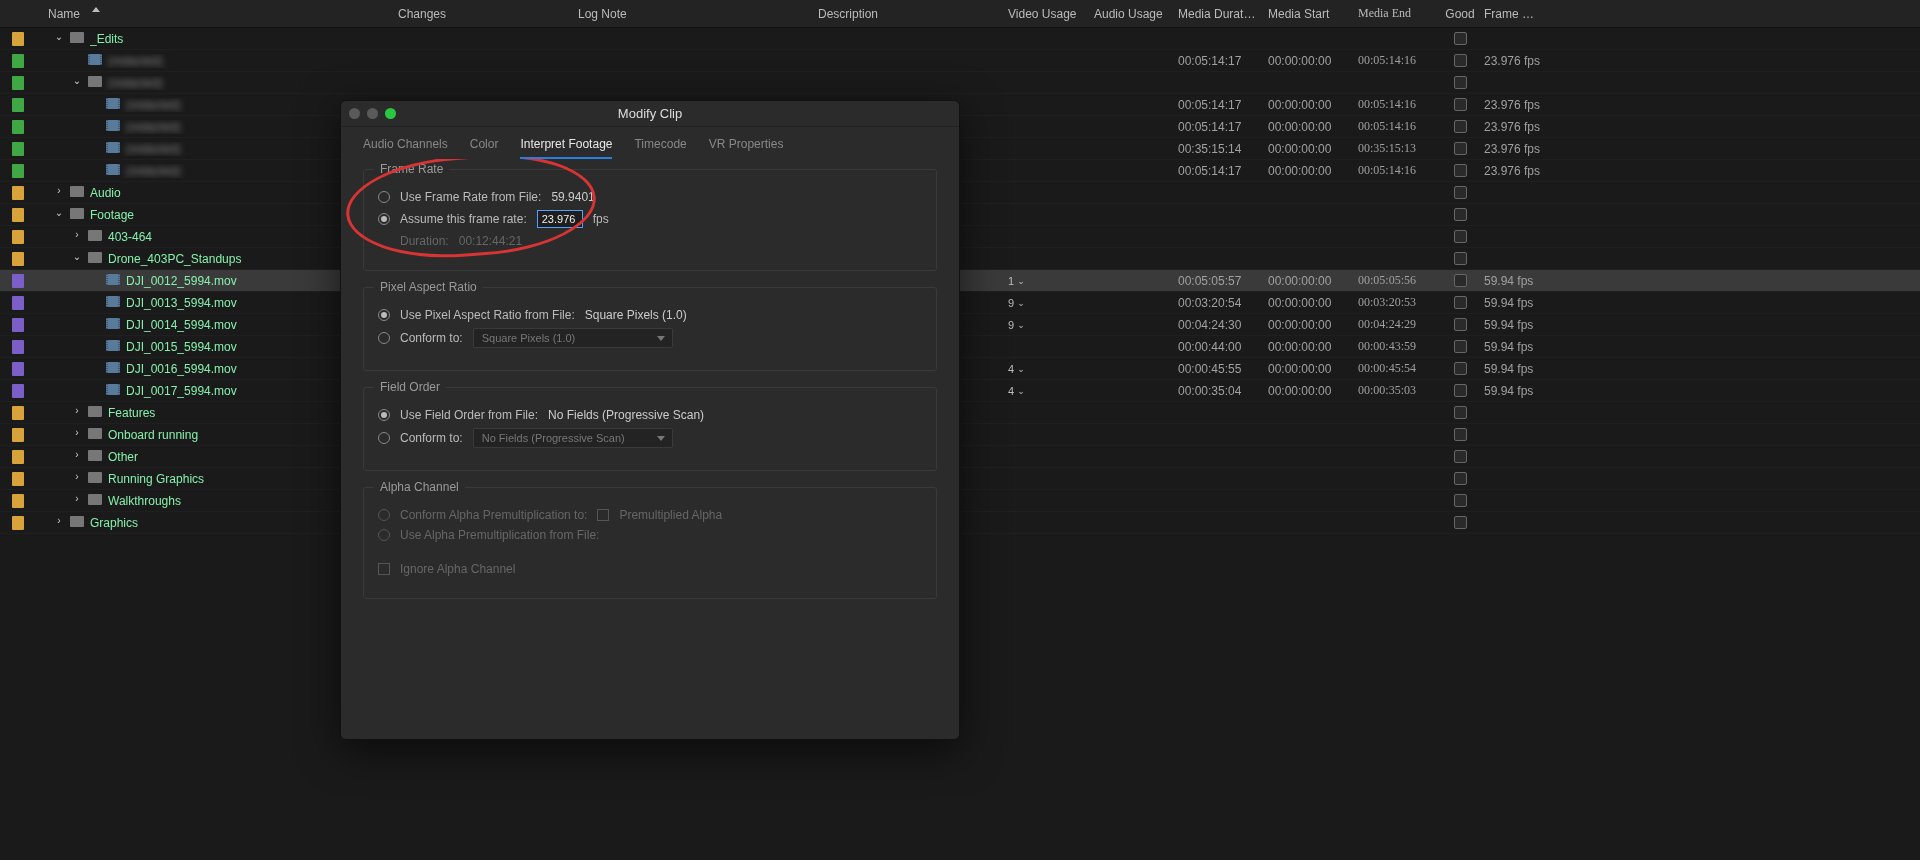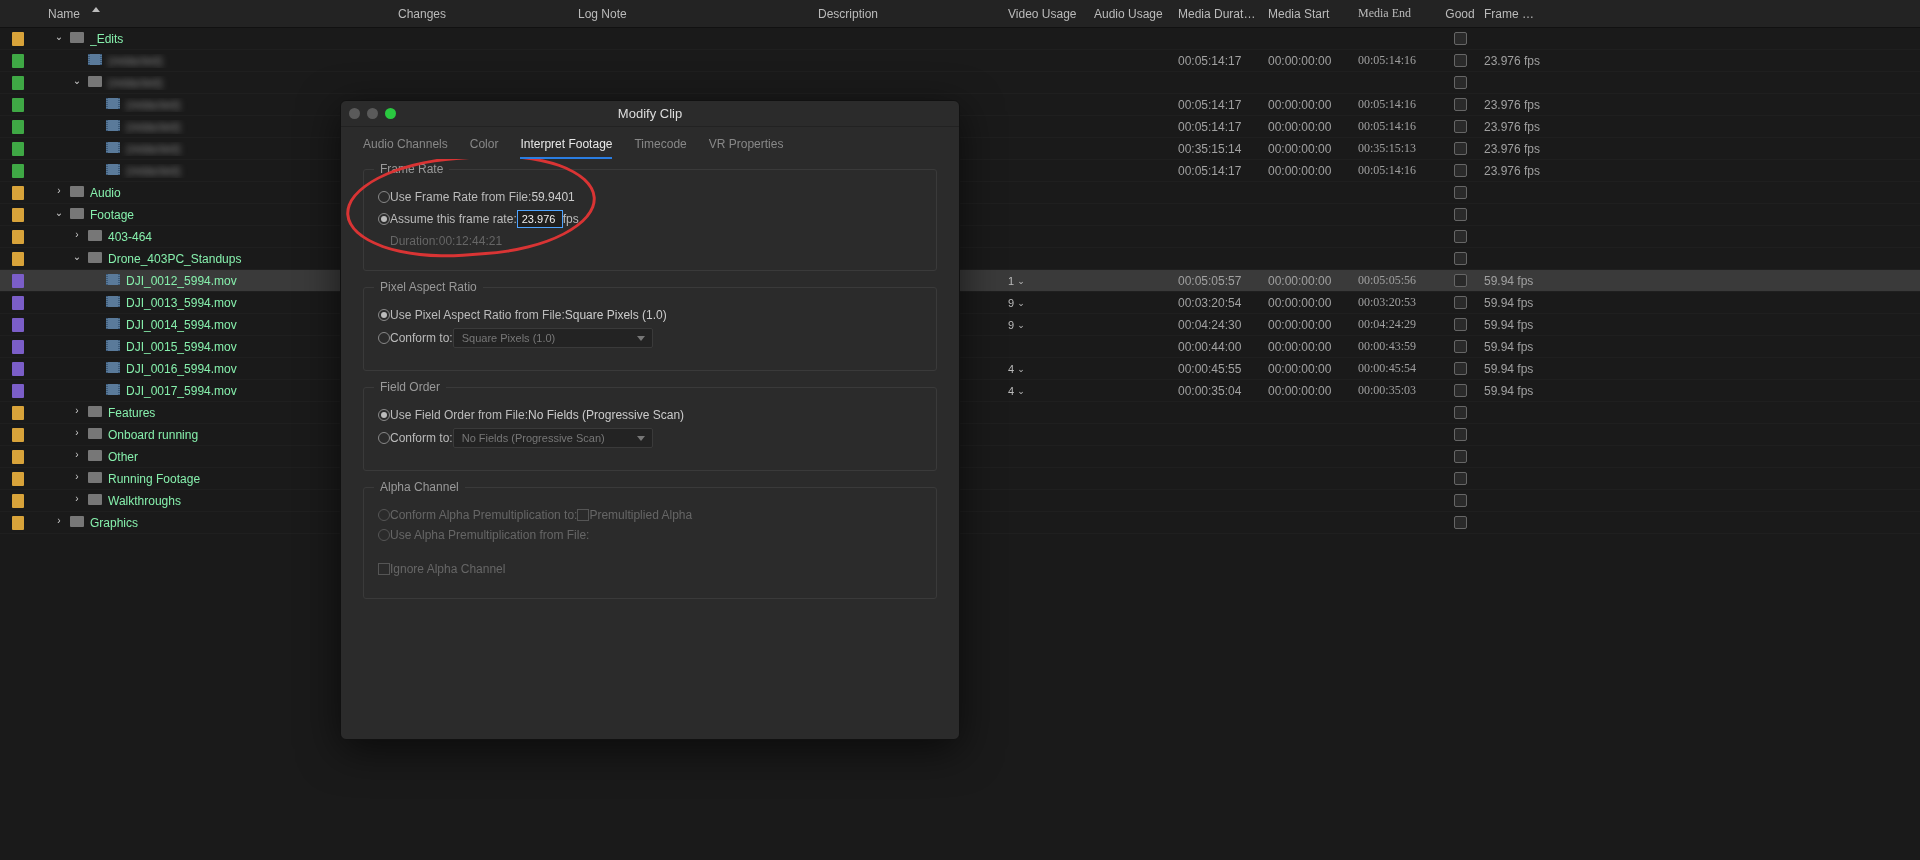--- a/index.html
+++ b/index.html
@@ -106,21 +106,21 @@
 
   .modal-tabs { display:flex; gap:22px; padding:10px 22px 0 22px; font-size:12px; }
   .modal-tab { color:#888; padding-bottom:6px; cursor:pointer; }
   .modal-tab.active { color:#e8e8e8; border-bottom:2px solid #2a7de1; }
 
   .modal-body { padding: 10px 22px 18px 22px; overflow:auto; flex:1; }
 
   .group { border:1px solid #3a3a3a; border-radius:3px; padding:14px 14px 16px 14px; margin-bottom:16px; position:relative; }
   .group-title { position:absolute; top:-8px; left:10px; background:#2b2b2b; padding:0 6px; color:#999; font-size:12px; }
 
-  .opt-row { display:flex; align-items:center; margin:6px 0; font-size:12px; color:#bbb; }
+  .opt-row { display:flex; align-items:center; gap:10px; margin:6px 0; font-size:12px; color:#bbb; }
   .opt-row.dim { color:#666; }
   .radio {
     width:12px; height:12px; border:1px solid #888; border-radius:50%; display:inline-block; position:relative;
     background:#2b2b2b;
   }
   .radio.filled::after { content:""; position:absolute; inset:2px; background:#bbb; border-radius:50%; }
   .radio.dim { border-color:#555; }
   .chk {
     width:12px; height:12px; border:1px solid #888; display:inline-block; background:#2b2b2b;
   }
@@ -646,21 +646,21 @@
         <div class="col col-framerate"></div>
       </div>
       <div class="row">
         <div class="col col-icons">
           <div class="label-swatch sw-orange"></div>
         </div>
         <div class="col col-name">
           <span style="display: inline-block; width: 18px;"></span>
           <span class="disclosure">›</span>
           <span class="bin-icon"></span>
-          <span class="name-text">Running Footage</span>
+          <span class="name-text">Running Graphics</span>
         </div>
         <div class="col col-changes"></div>
         <div class="col col-lognote"></div>
         <div class="col col-description"></div>
         <div class="col col-video usage"></div>
         <div class="col col-audio usage"></div>
         <div class="col col-mediadur"></div>
         <div class="col col-mediastart"></div>
         <div class="col col-mediaend"></div>
         <div class="col col-good">

